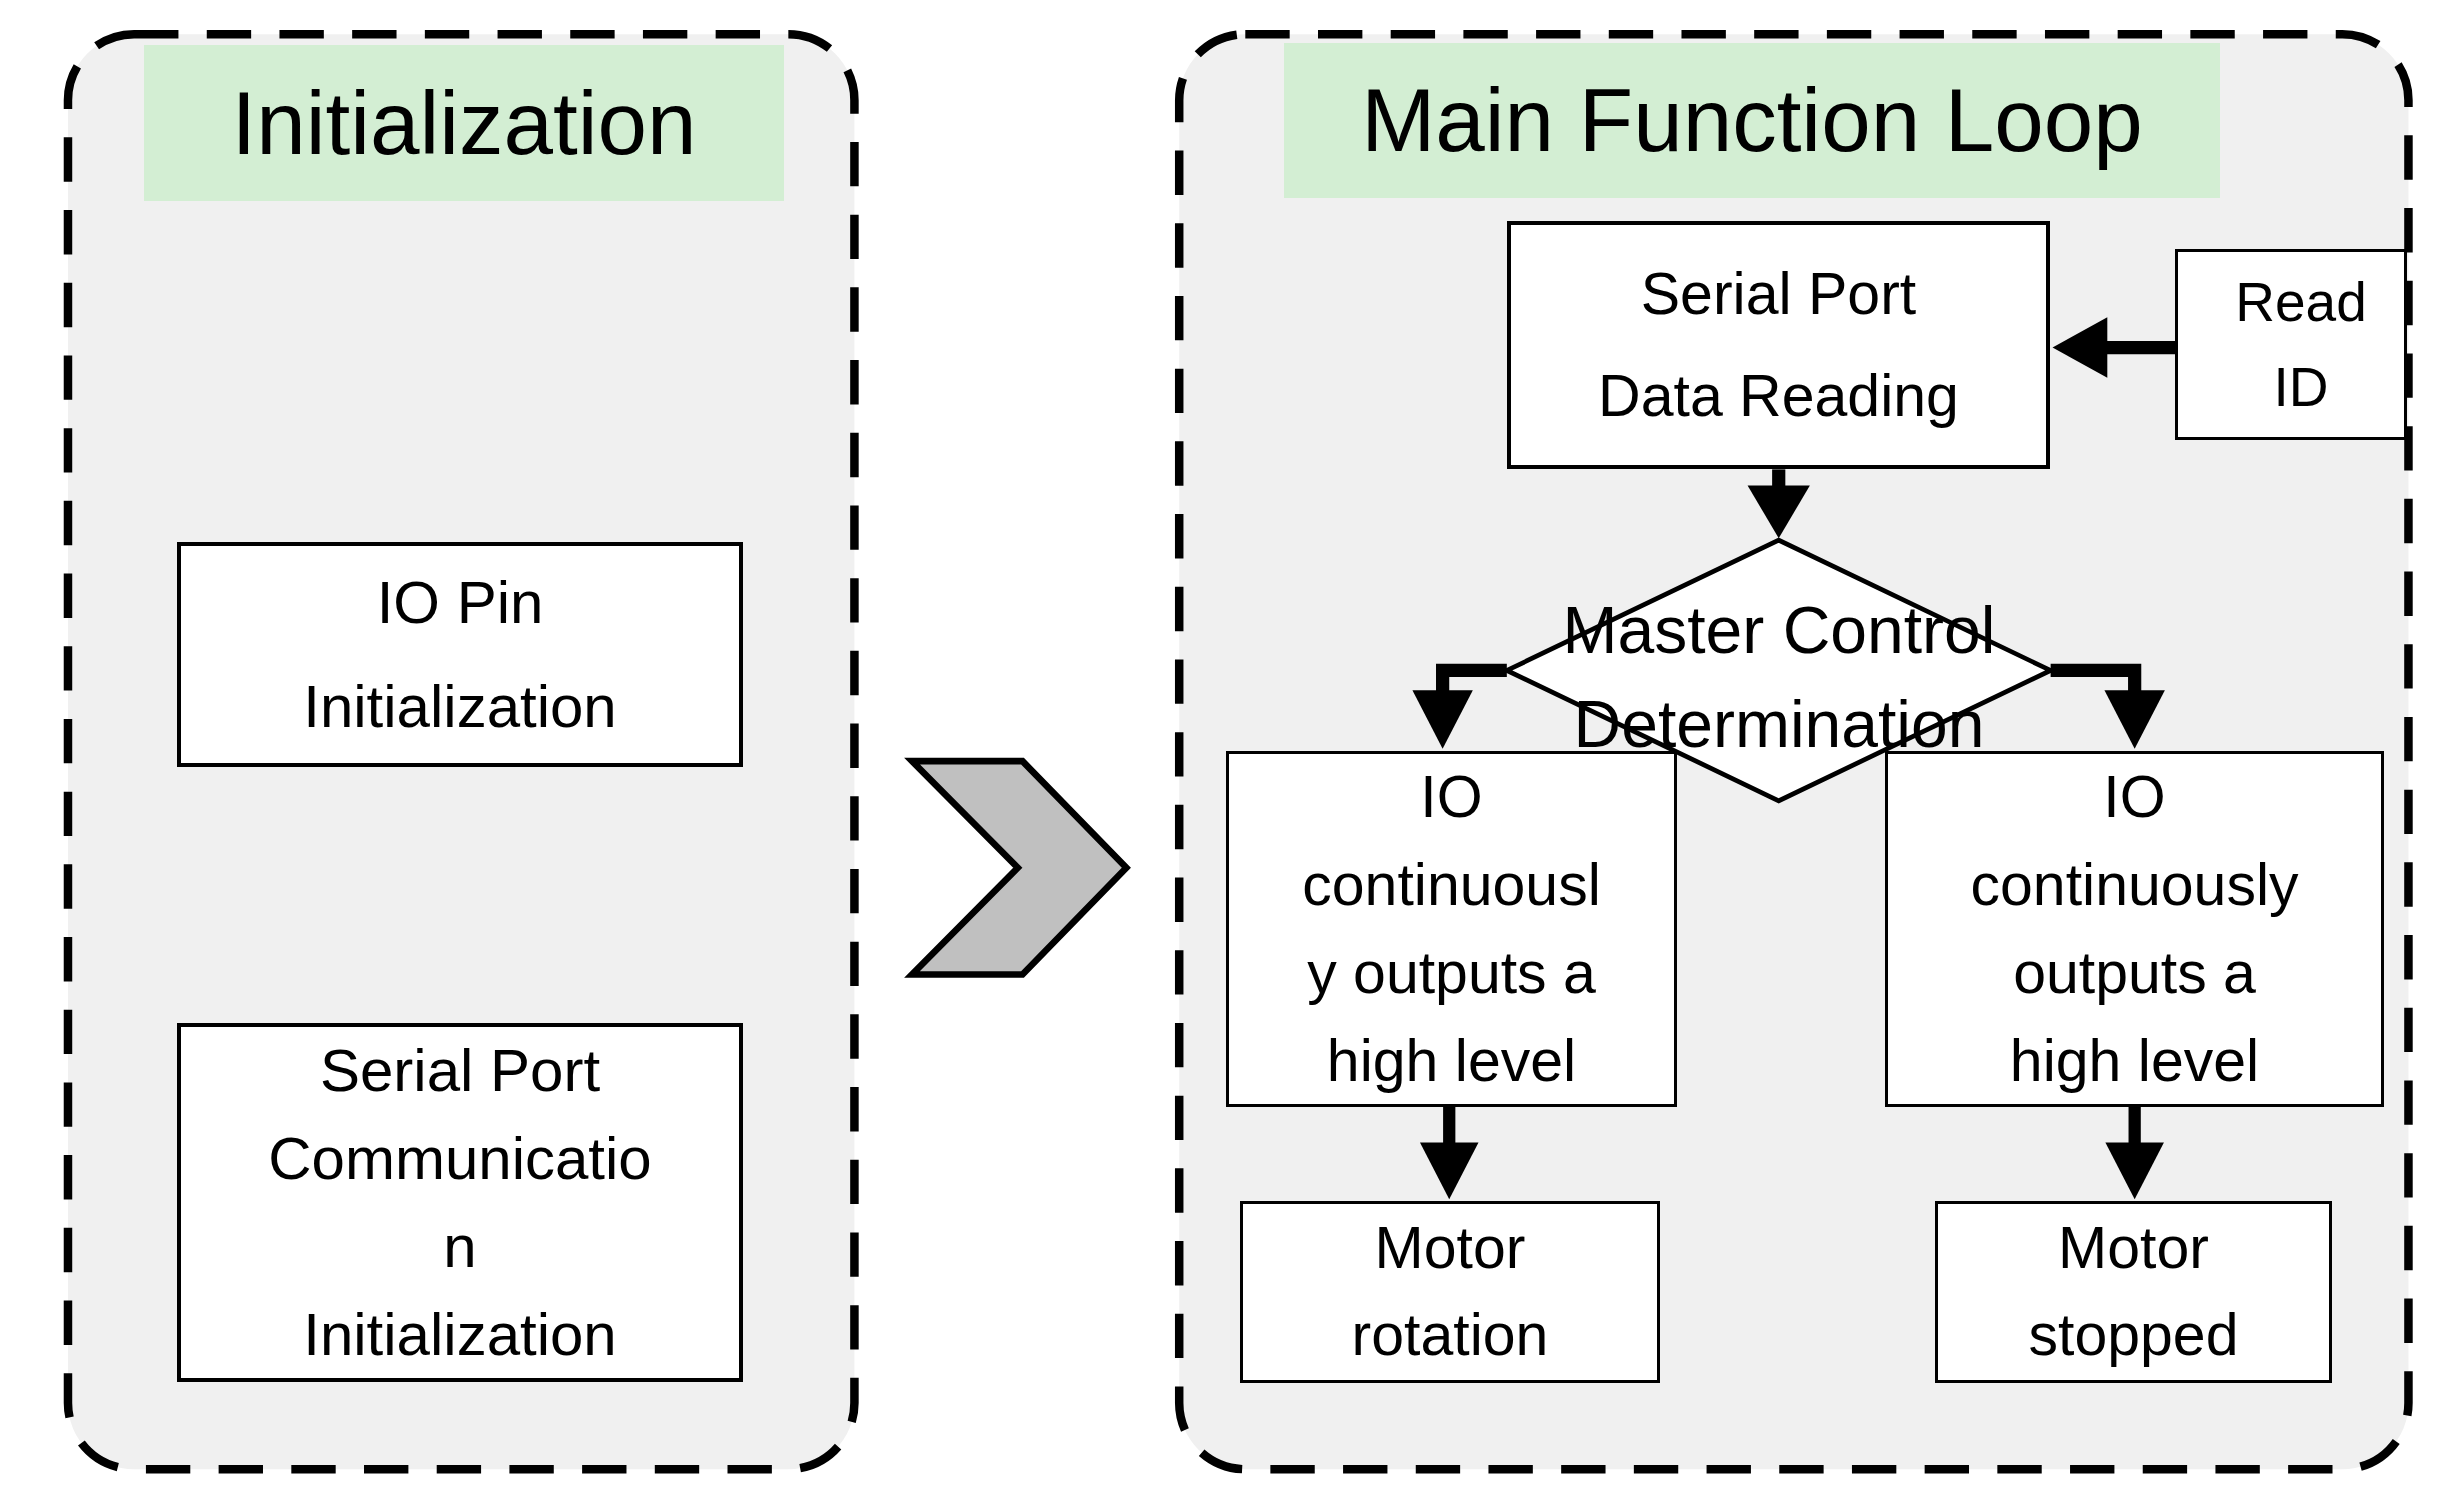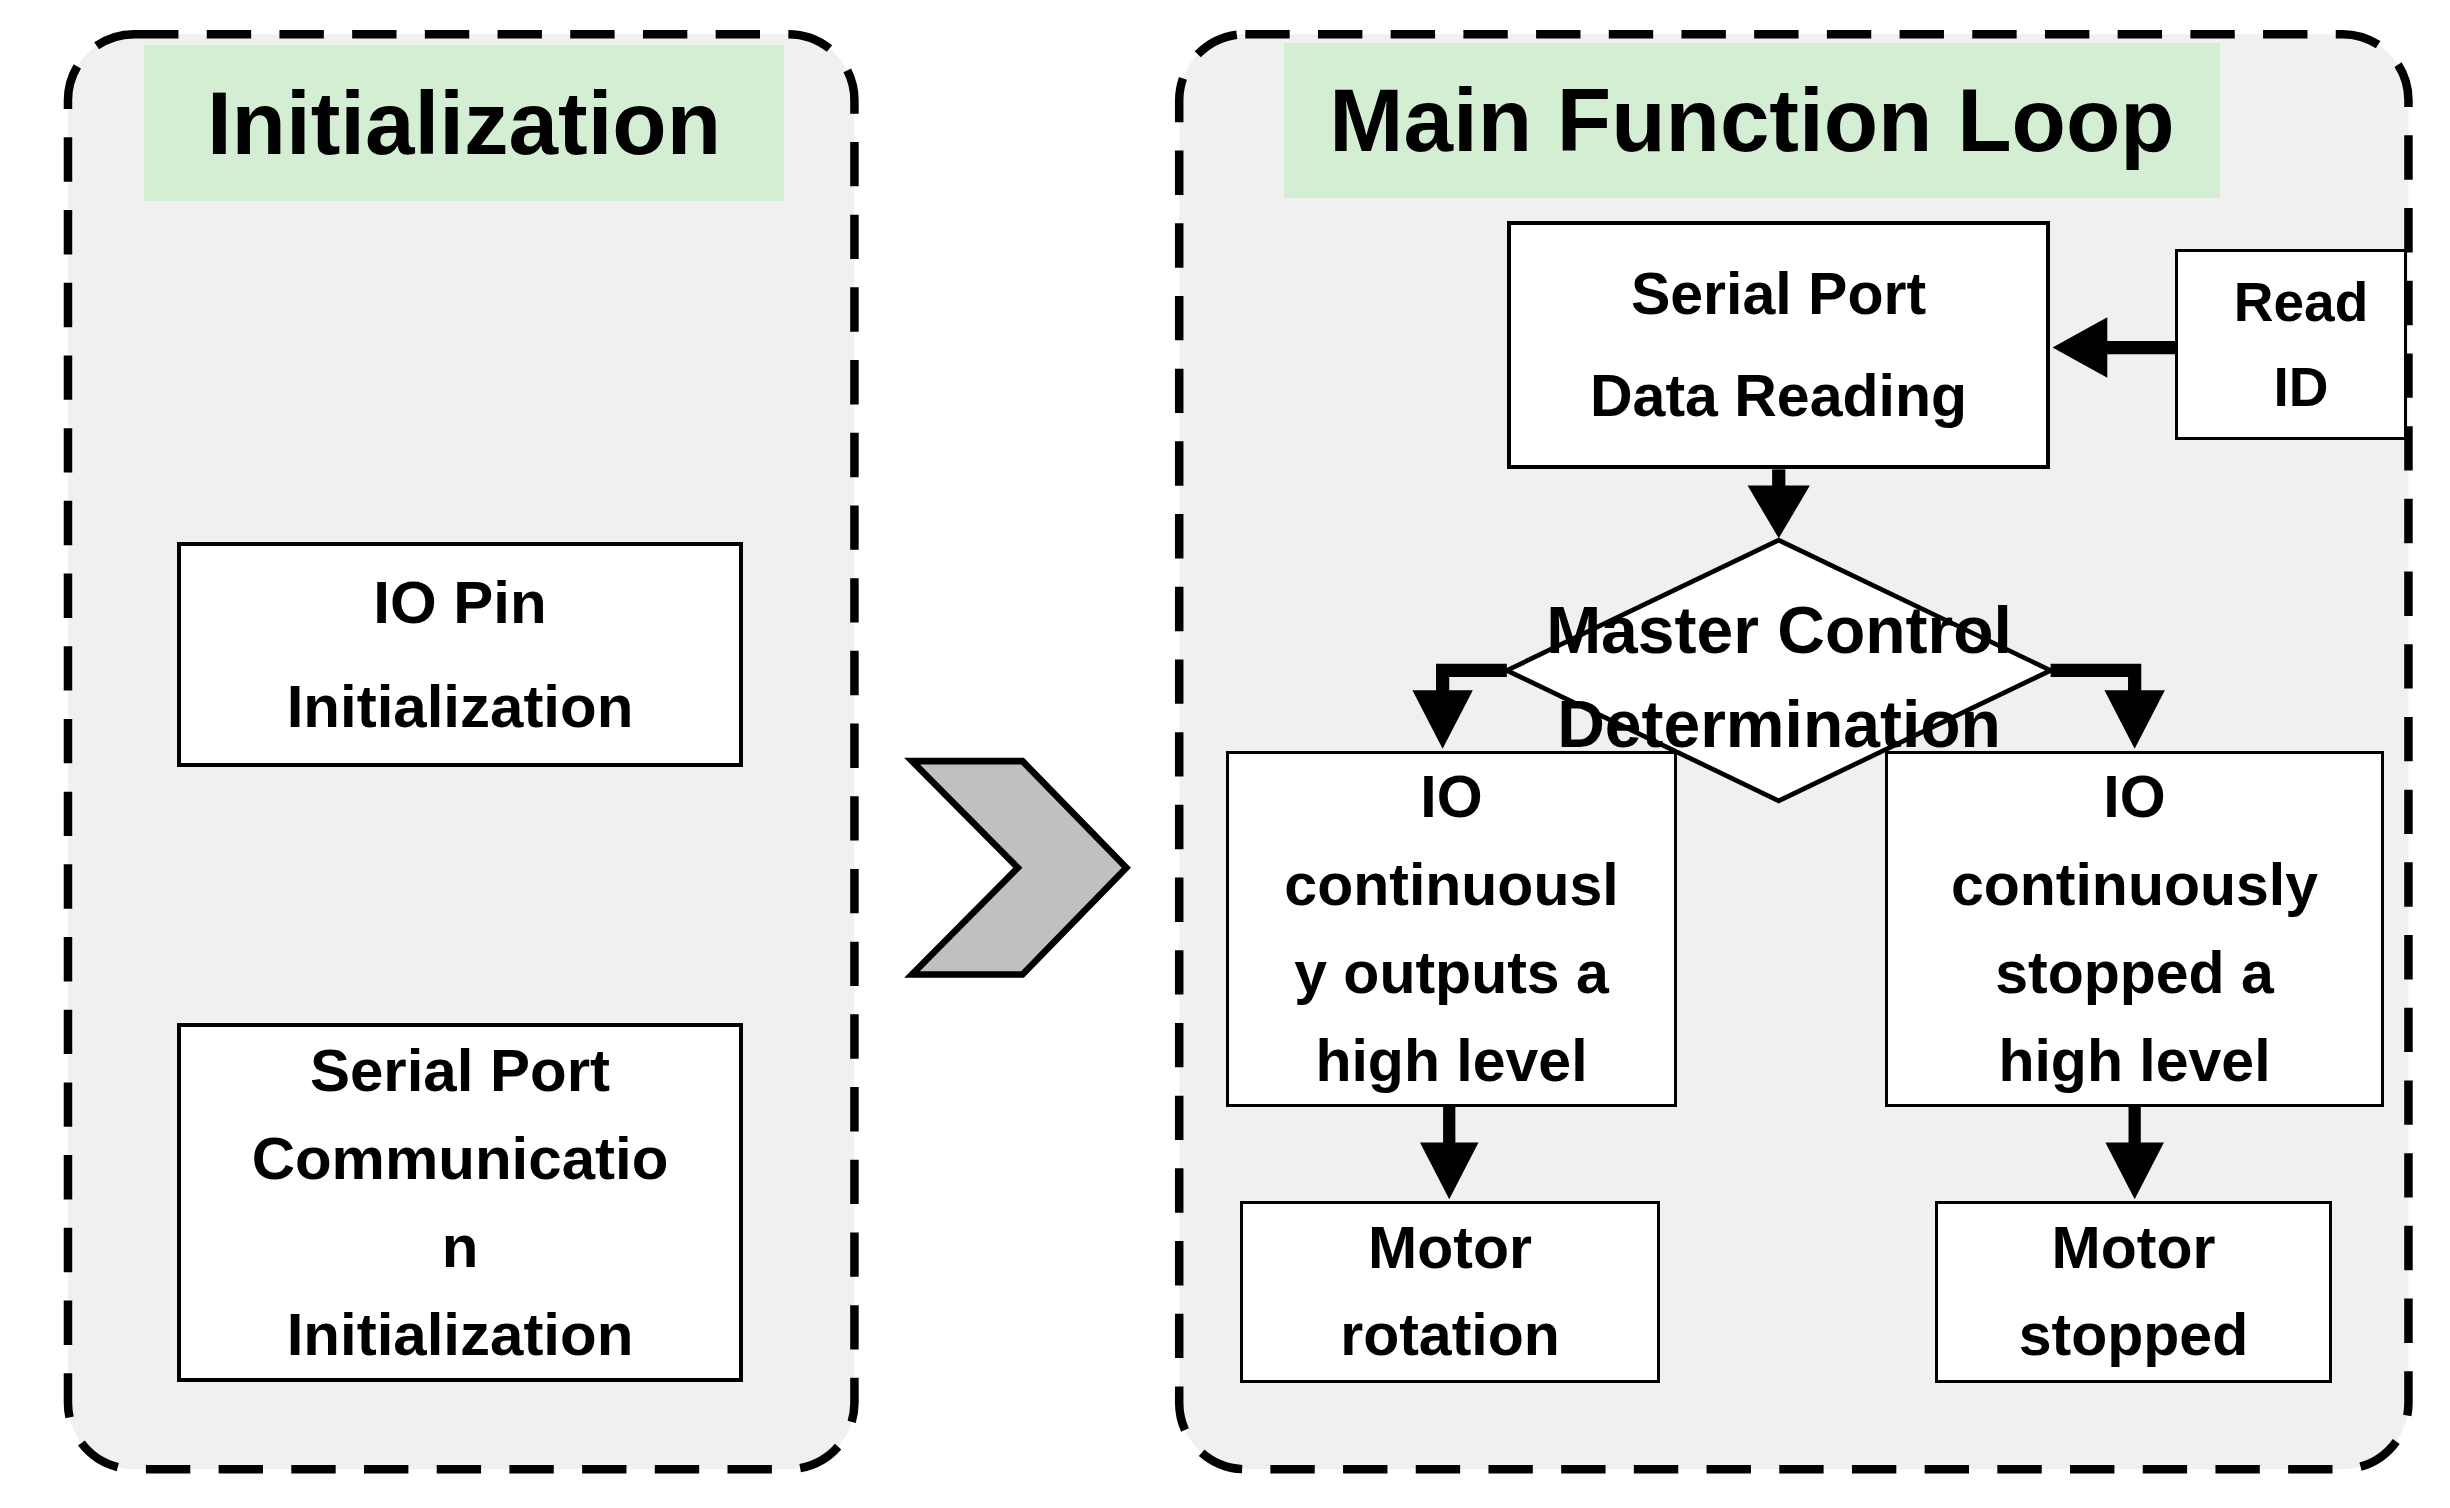--- a/index.html
+++ b/index.html
@@ -12,21 +12,20 @@
   }
   html, body { margin: 0; padding: 0; background: #ffffff; }
   .stage {
     position: relative;
     width: 2450px;
     height: 1509px;
     background: #ffffff;
     font-family: "Liberation Sans", "DejaVu Sans", sans-serif;
     color: #000000;
     overflow: hidden;
-    font-weight: bold;
   }
   .layer-svg {
     position: absolute;
     left: 0; top: 0;
     width: 2450px; height: 1509px;
   }
   .panel-title {
     position: absolute;
     background: var(--title-bg);
     display: flex;
@@ -153,21 +152,21 @@
   <div class="node font-right lh-io" style="left:1226px; top:751px; width:451px; height:356px; border-width:3.8px;">
     <div class="tline">IO</div>
     <div class="tline">continuousl</div>
     <div class="tline">y outputs a</div>
     <div class="tline">high level</div>
   </div>
 
   <div class="node font-right lh-io" style="left:1885px; top:751px; width:499px; height:356px; border-width:3.8px;">
     <div class="tline">IO</div>
     <div class="tline">continuously</div>
-    <div class="tline">stopped a</div>
+    <div class="tline">outputs a</div>
     <div class="tline">high level</div>
   </div>
 
   <div class="node font-right lh-motor" style="left:1240px; top:1201px; width:420px; height:182px; border-width:3.8px;">
     <div class="tline">Motor</div>
     <div class="tline">rotation</div>
   </div>
 
   <div class="node font-right lh-motor" style="left:1935px; top:1201px; width:397px; height:182px; border-width:3.8px;">
     <div class="tline">Motor</div>

